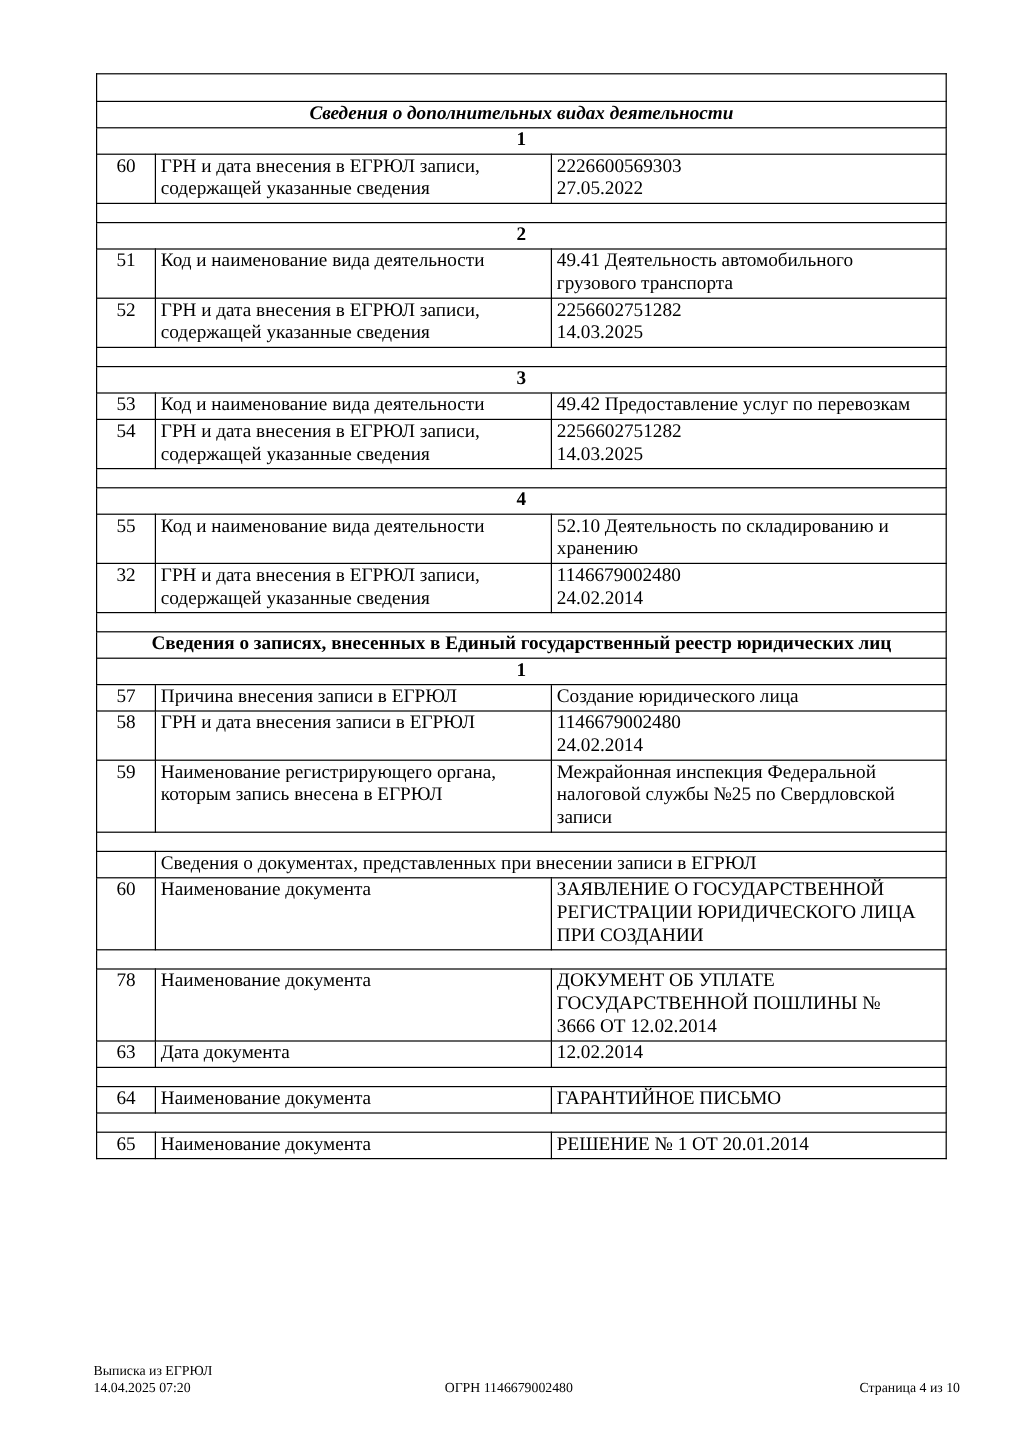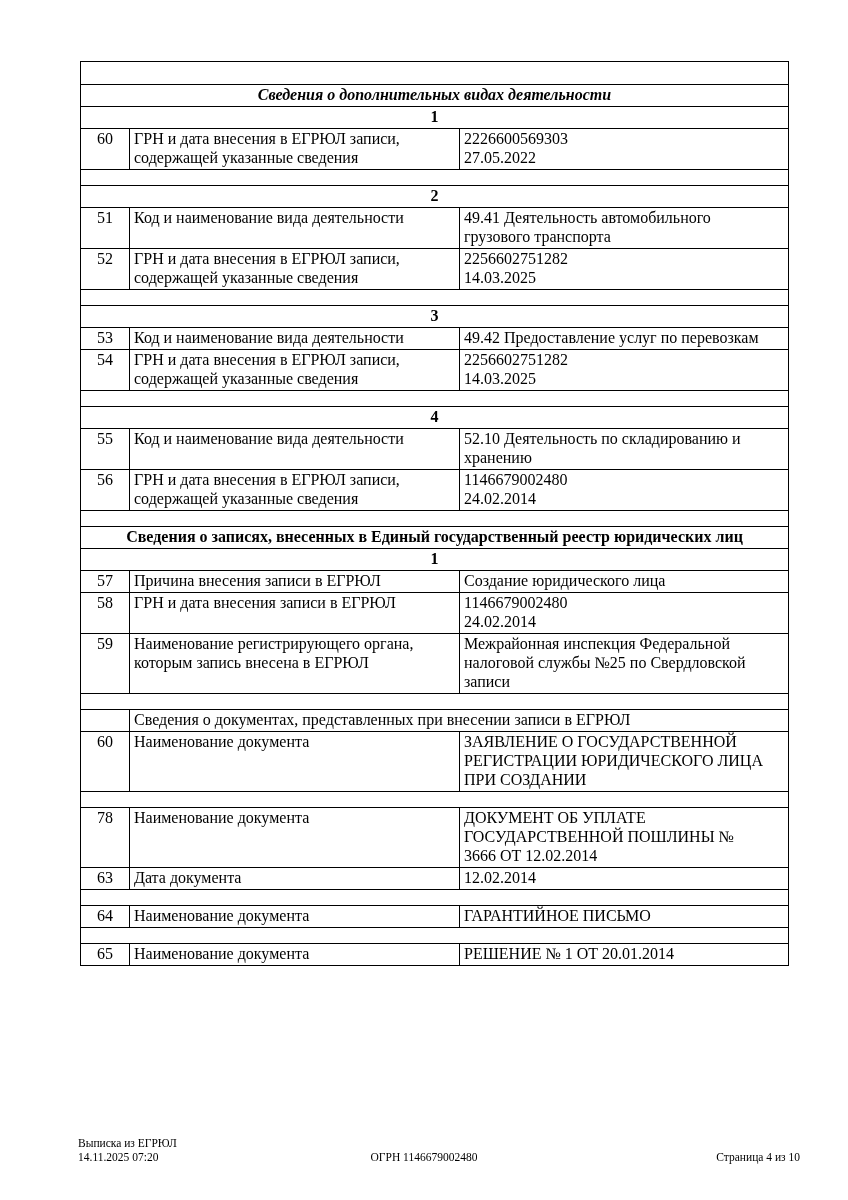--- a/index.html
+++ b/index.html
@@ -138,21 +138,21 @@
         <td class="numcell">55</td>
         <td>
           <div>Код и наименование вида деятельности</div>
         </td>
         <td>
           <div>52.10 Деятельность по складированию и</div>
           <div>хранению</div>
         </td>
       </tr>
       <tr>
-        <td class="numcell">56</td>
+        <td class="numcell">32</td>
         <td>
           <div>ГРН и дата внесения в ЕГРЮЛ записи,</div>
           <div>содержащей указанные сведения</div>
         </td>
         <td>
           <div>1146679002480</div>
           <div>24.02.2014</div>
         </td>
       </tr>
       <tr class="blank">
@@ -259,17 +259,17 @@
         <td>
           <div>РЕШЕНИЕ № 1 ОТ 20.01.2014</div>
         </td>
       </tr>
     </tbody>
 </table>
 
 <div class="footer">
   <div class="f-left">
     <div>Выписка из ЕГРЮЛ</div>
-    <div>14.11.2025 07:20</div>
+    <div>14.04.2025 07:20</div>
   </div>
   <div class="f-center">ОГРН 1146679002480</div>
   <div class="f-right">Страница 4 из 10</div>
 </div>
 
 </body></html>

